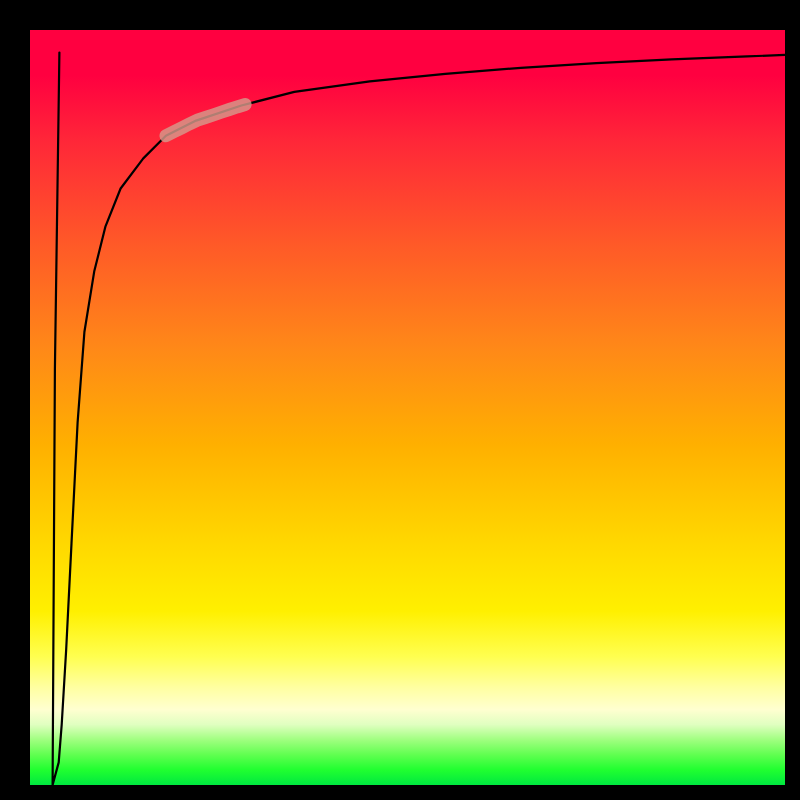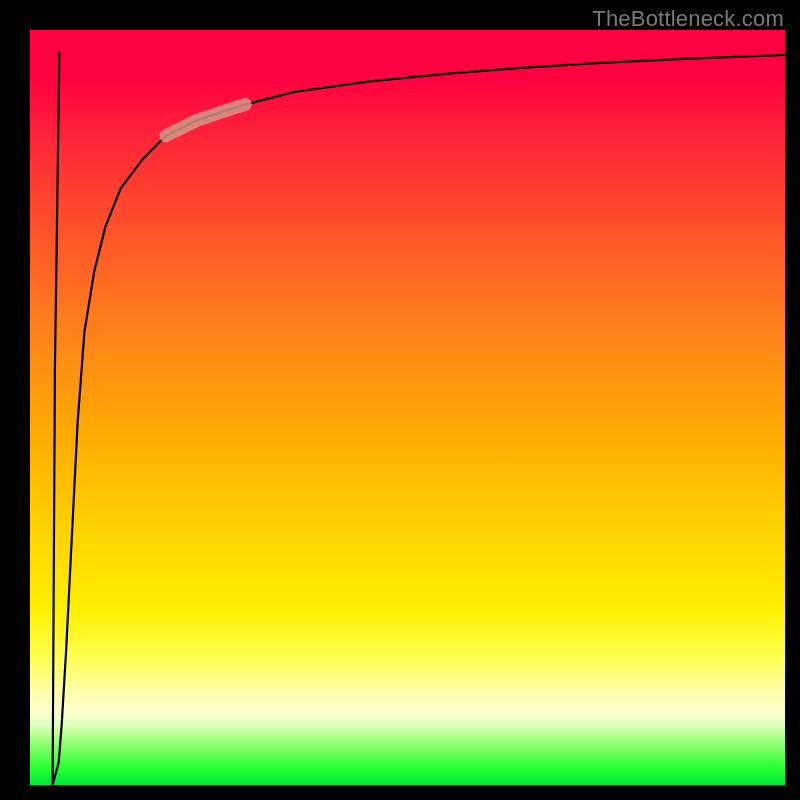--- a/index.html
+++ b/index.html
@@ -76,14 +76,13 @@
 
   <div class="plot-area">
     <div class="gradient-bg"></div>
 
     <svg class="curve-svg" viewBox="0 0 755 755" preserveAspectRatio="none">
       <path id="curve-path" fill="none" stroke="#000000" stroke-width="2.2" stroke-linejoin="round" stroke-linecap="round" d="M 29.4 22.6 L 24.9 339.7 L 22.6 755.0 L 28.7 732.4 L 31.7 694.6 L 36.2 619.1 L 41.5 513.4 L 47.6 392.6 L 54.4 302.0 L 64.2 241.6 L 75.5 196.3 L 90.6 158.5 L 113.3 128.4 L 135.9 105.7 L 166.1 90.6 L 211.4 75.5 L 264.3 61.9 L 339.8 51.3 L 415.3 43.8 L 490.8 37.8 L 566.3 33.2 L 641.8 29.4 L 717.3 26.4 L 755.0 24.9 "></path>
       <path id="highlight-path" fill="none" stroke="#d59a8b" stroke-opacity="0.82" stroke-width="13" stroke-linecap="round" d="M 135.9 105.7 L 143.8 101.7 L 151.8 97.8 L 159.7 93.8 L 167.6 90.1 L 175.5 87.5 L 183.5 84.8 L 191.4 82.2 L 199.3 79.5 L 207.2 76.9 L 215.2 74.5 "></path>
     </svg>
   </div>
 
-  <div class="watermark">TheBottleneck.com</div>
 </div>
 
 </body></html>

